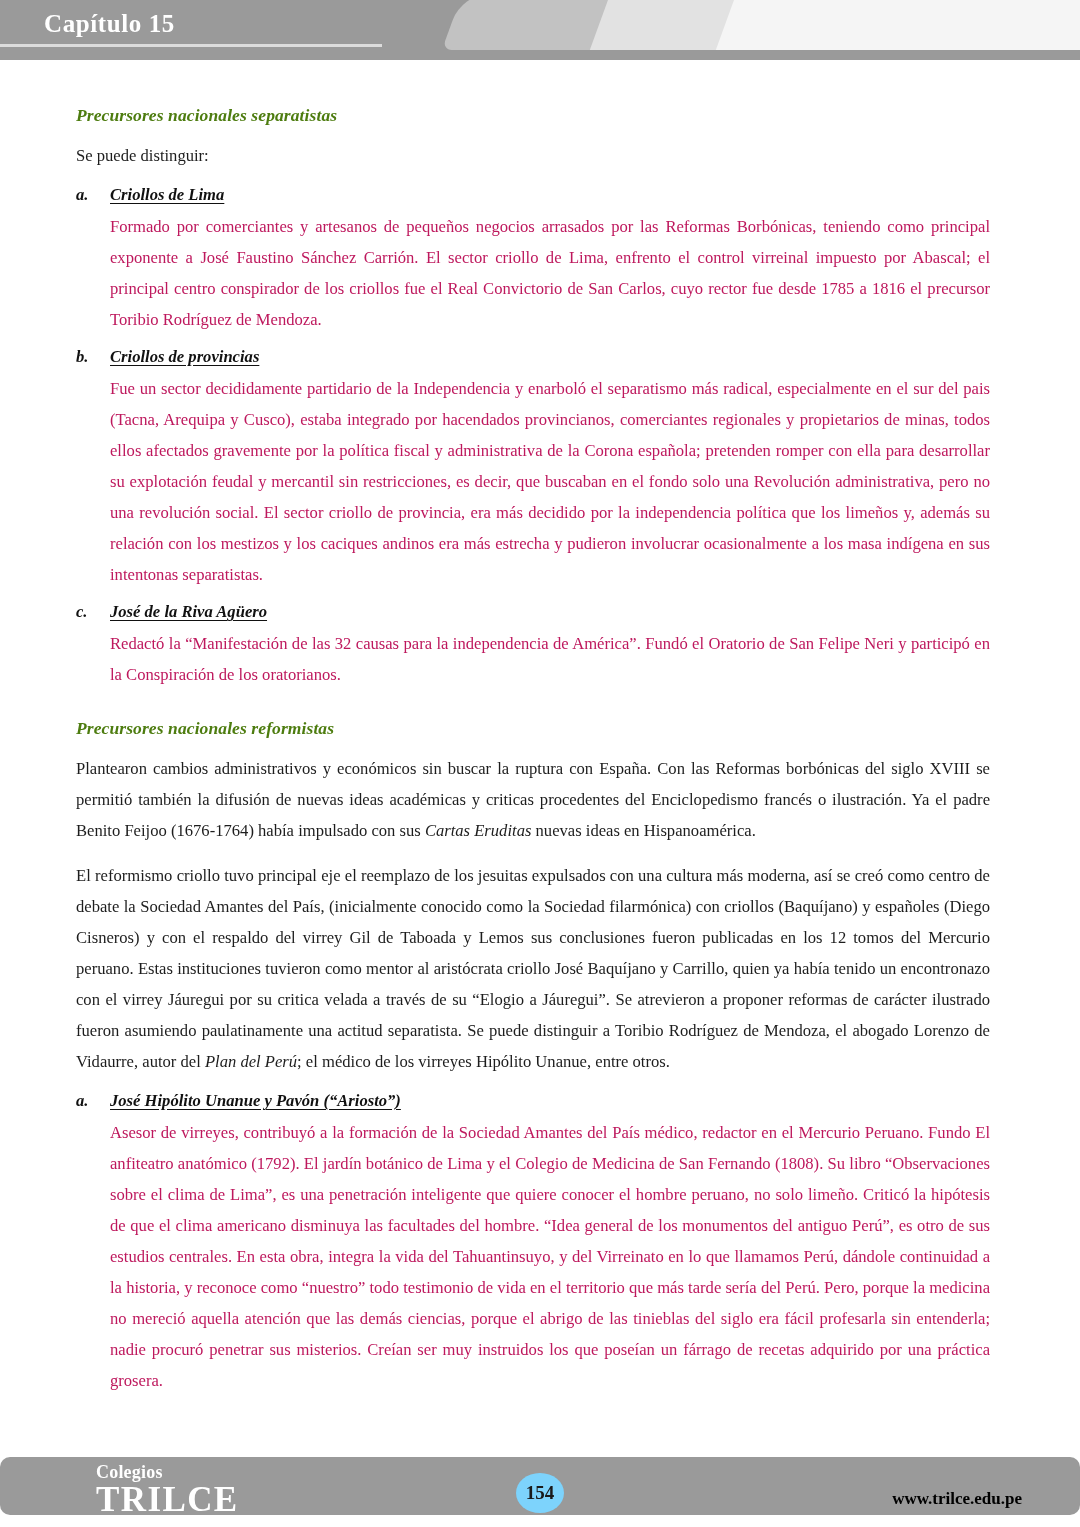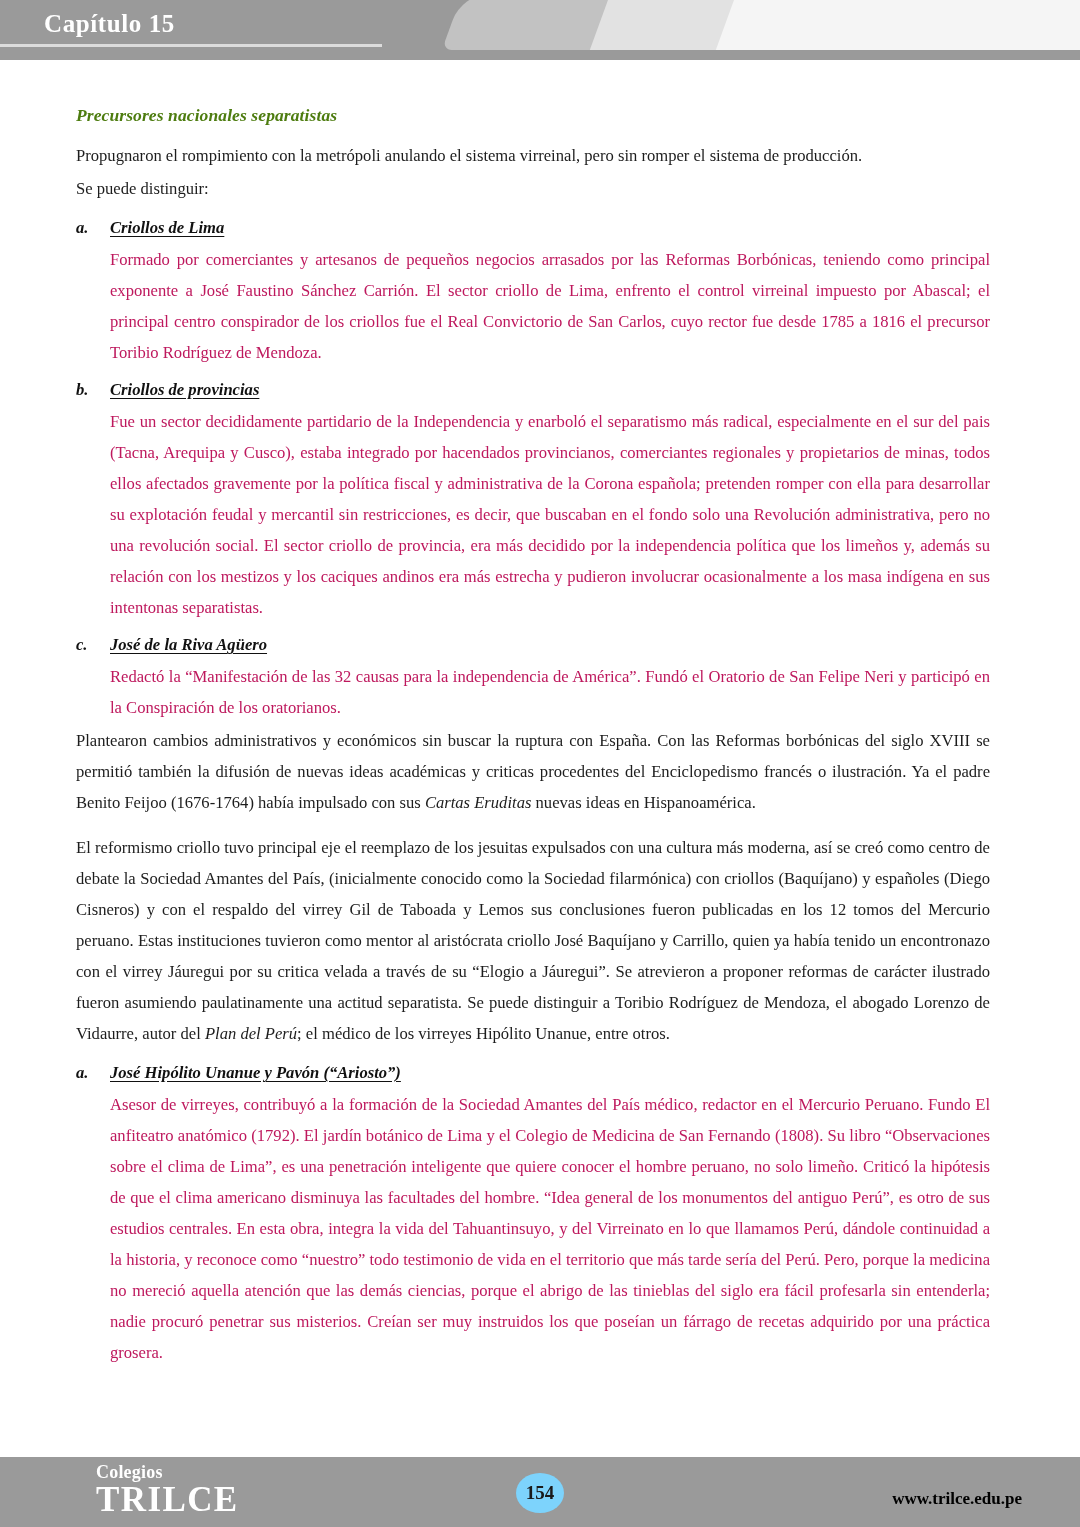--- a/index.html
+++ b/index.html
@@ -123,22 +123,23 @@
     text-align: justify;
   }
   em.it { font-style: italic; }
 
   
   .footer {
     position: absolute;
     left: 0;
     top: 1457px;
     width: 1080px;
-    height: 70px;
+    height: 58px;
     background: #9a9a9a;
+    border-radius: 10px;
   }
   .logo {
     position: absolute;
     left: 96px;
     top: 6px;
     color: #ffffff;
     font-family: "Liberation Serif", "DejaVu Serif", serif;
   }
   .logo-top {
     font-size: 18px;
@@ -186,41 +187,41 @@
   <div class="hdr-band hdr-band-2"></div>
   <div class="hdr-band hdr-band-3"></div>
   <div class="hdr-rule"></div>
   <div class="hdr-title">Capítulo 15</div>
 </div>
 
 <div class="content">
 
   <div class="sec-head">Precursores nacionales separatistas</div>
 
-  <p class="body nojust">Propugnaron el rompimiento con la metrópoli anulando el sistema virreinal, pero sin romper el sistema de producción.</p>
   <p class="body nojust last">Se puede distinguir:</p>
 
   <div class="item">
     <span class="item-letter">a.</span>
     <span class="item-title">Criollos de Lima</span>
   </div>
   <div class="item-body">Formado por comerciantes y artesanos de pequeños negocios arrasados por las Reformas Borbónicas, teniendo como principal exponente a José Faustino Sánchez Carrión. El sector criollo de Lima, enfrento el control virreinal impuesto por Abascal; el principal centro conspirador de los criollos fue el Real Convictorio de San Carlos, cuyo rector fue desde 1785 a 1816 el precursor Toribio Rodríguez de Mendoza.</div>
 
   <div class="item">
     <span class="item-letter">b.</span>
     <span class="item-title">Criollos de provincias</span>
   </div>
   <div class="item-body">Fue un sector decididamente partidario de la Independencia y enarboló el separatismo más radical, especialmente en el sur del pais (Tacna, Arequipa y Cusco), estaba integrado por hacendados provincianos, comerciantes regionales y propietarios de minas, todos ellos afectados gravemente por la política fiscal y administrativa de la Corona española; pretenden romper con ella para desarrollar su explotación feudal y mercantil sin restricciones, es decir, que buscaban en el fondo solo una Revolución administrativa, pero no una revolución social. El sector criollo de provincia, era más decidido por la independencia política que los limeños y, además su relación con los mestizos y los caciques andinos era más estrecha y pudieron involucrar ocasionalmente a los masa indígena en sus intentonas separatistas.</div>
 
   <div class="item">
     <span class="item-letter">c.</span>
     <span class="item-title">José de la Riva Agüero</span>
   </div>
   <div class="item-body">Redactó la “Manifestación de las 32 causas para la independencia de América”. Fundó el Oratorio de San Felipe Neri y participó en la Conspiración de los oratorianos.</div>
 
+  <div class="sec-head spaced">Precursores nacionales reformistas</div>
 
   <p class="body last"><span>Plantearon cambios administrativos y económicos sin buscar la ruptura con España. Con las Reformas borbónicas del siglo XVIII se permitió también la difusión de nuevas ideas académicas y criticas procedentes del Enciclopedismo francés o ilustración. Ya el padre Benito Feijoo (1676-1764) había impulsado con sus </span><em class="it">Cartas Eruditas</em><span> nuevas ideas en Hispanoamérica.</span></p>
 
   <p class="body last"><span>El reformismo criollo tuvo principal eje el reemplazo de los jesuitas expulsados con una cultura más moderna, así se creó como centro de debate la Sociedad Amantes del País, (inicialmente conocido como la Sociedad filarmónica) con criollos (Baquíjano) y españoles (Diego Cisneros) y con el respaldo del virrey Gil de Taboada y Lemos sus conclusiones fueron publicadas en los 12 tomos del Mercurio peruano. Estas instituciones tuvieron como mentor al aristócrata criollo José Baquíjano y Carrillo, quien ya había tenido un encontronazo con el virrey Jáuregui por su critica velada a través de su “Elogio a Jáuregui”. Se atrevieron a proponer reformas de carácter ilustrado fueron asumiendo paulatinamente una actitud separatista. Se puede distinguir a Toribio Rodríguez de Mendoza, el abogado Lorenzo de Vidaurre, autor del </span><em class="it">Plan del Perú</em><span>; el médico de los virreyes Hipólito Unanue, entre otros.</span></p>
 
   <div class="item">
     <span class="item-letter">a.</span>
     <span class="item-title">José Hipólito Unanue y Pavón (“Ariosto”)</span>
   </div>
   <div class="item-body">Asesor de virreyes, contribuyó a la formación de la Sociedad Amantes del País médico, redactor en el Mercurio Peruano. Fundo El anfiteatro anatómico (1792). El jardín botánico de Lima y el Colegio de Medicina de San Fernando (1808). Su libro “Observaciones sobre el clima de Lima”, es una penetración inteligente que quiere conocer el hombre peruano, no solo limeño. Criticó la hipótesis de que el clima americano disminuya las facultades del hombre. “Idea general de los monumentos del antiguo Perú”, es otro de sus estudios centrales. En esta obra, integra la vida del Tahuantinsuyo, y del Virreinato en lo que llamamos Perú, dándole continuidad a la historia, y reconoce como “nuestro” todo testimonio de vida en el territorio que más tarde sería del Perú. Pero, porque la medicina no mereció aquella atención que las demás ciencias, porque el abrigo de las tinieblas del siglo era fácil profesarla sin entenderla; nadie procuró penetrar sus misterios. Creían ser muy instruidos los que poseían un fárrago de recetas adquirido por una práctica grosera.</div>

